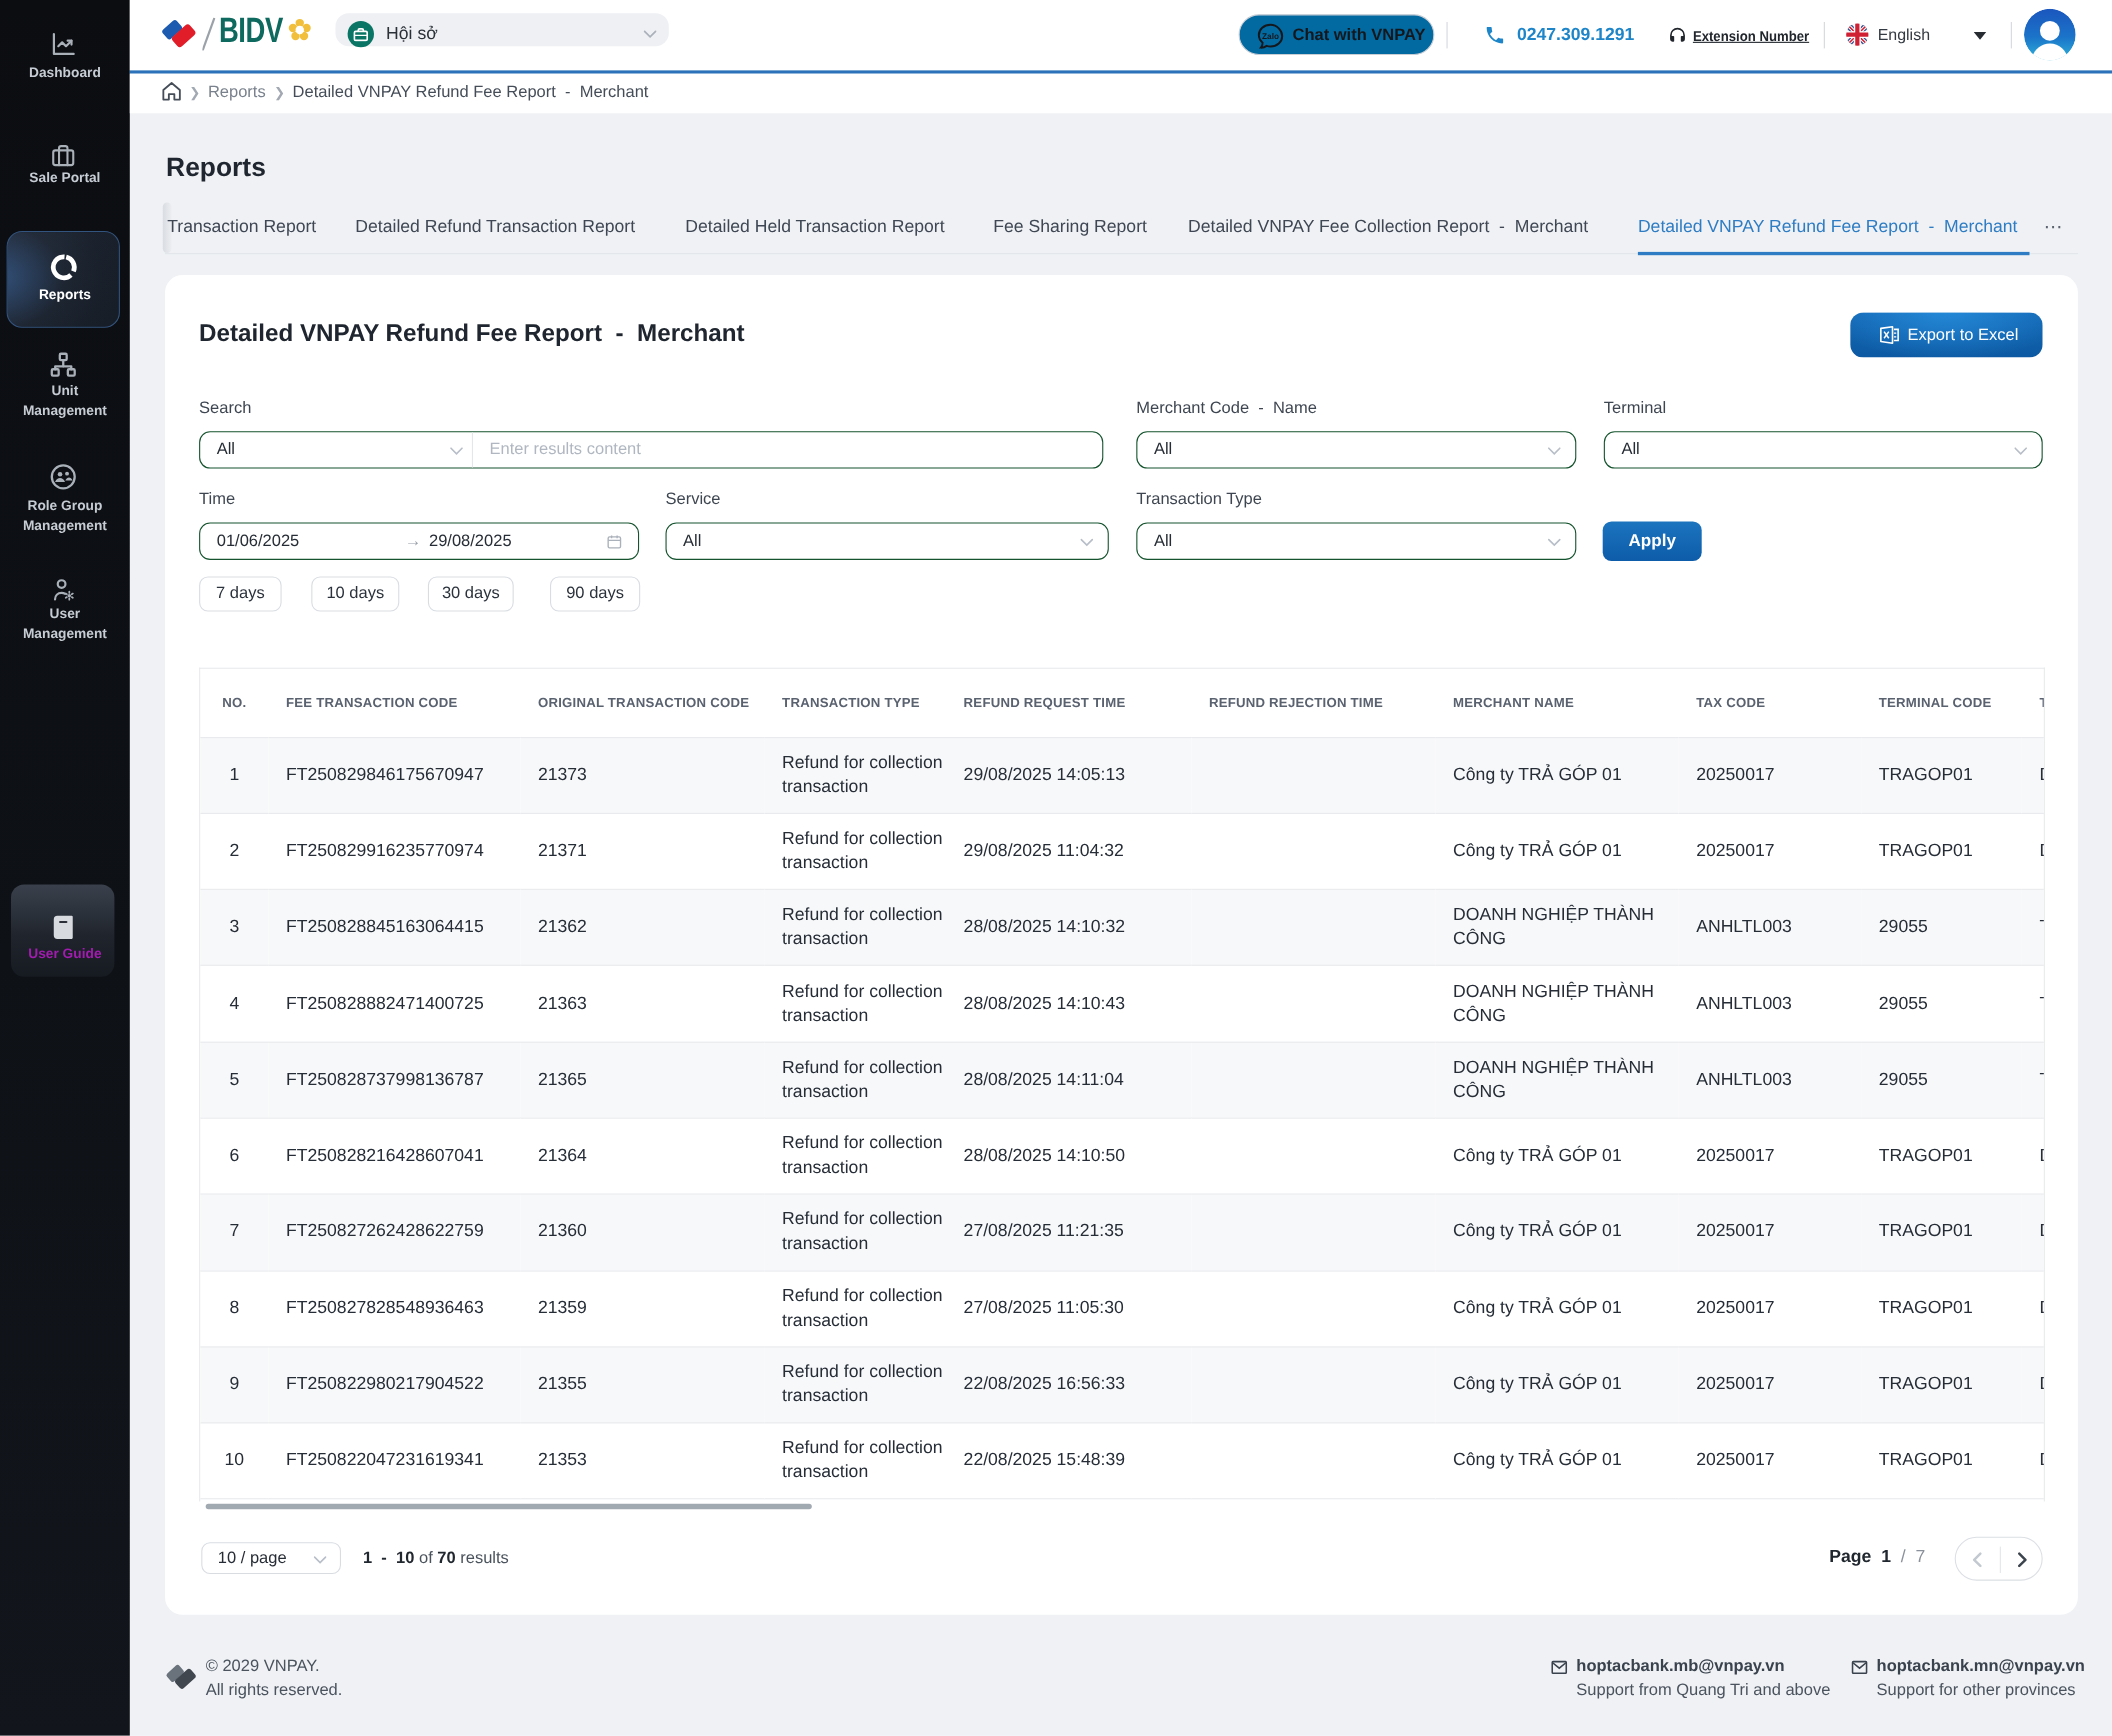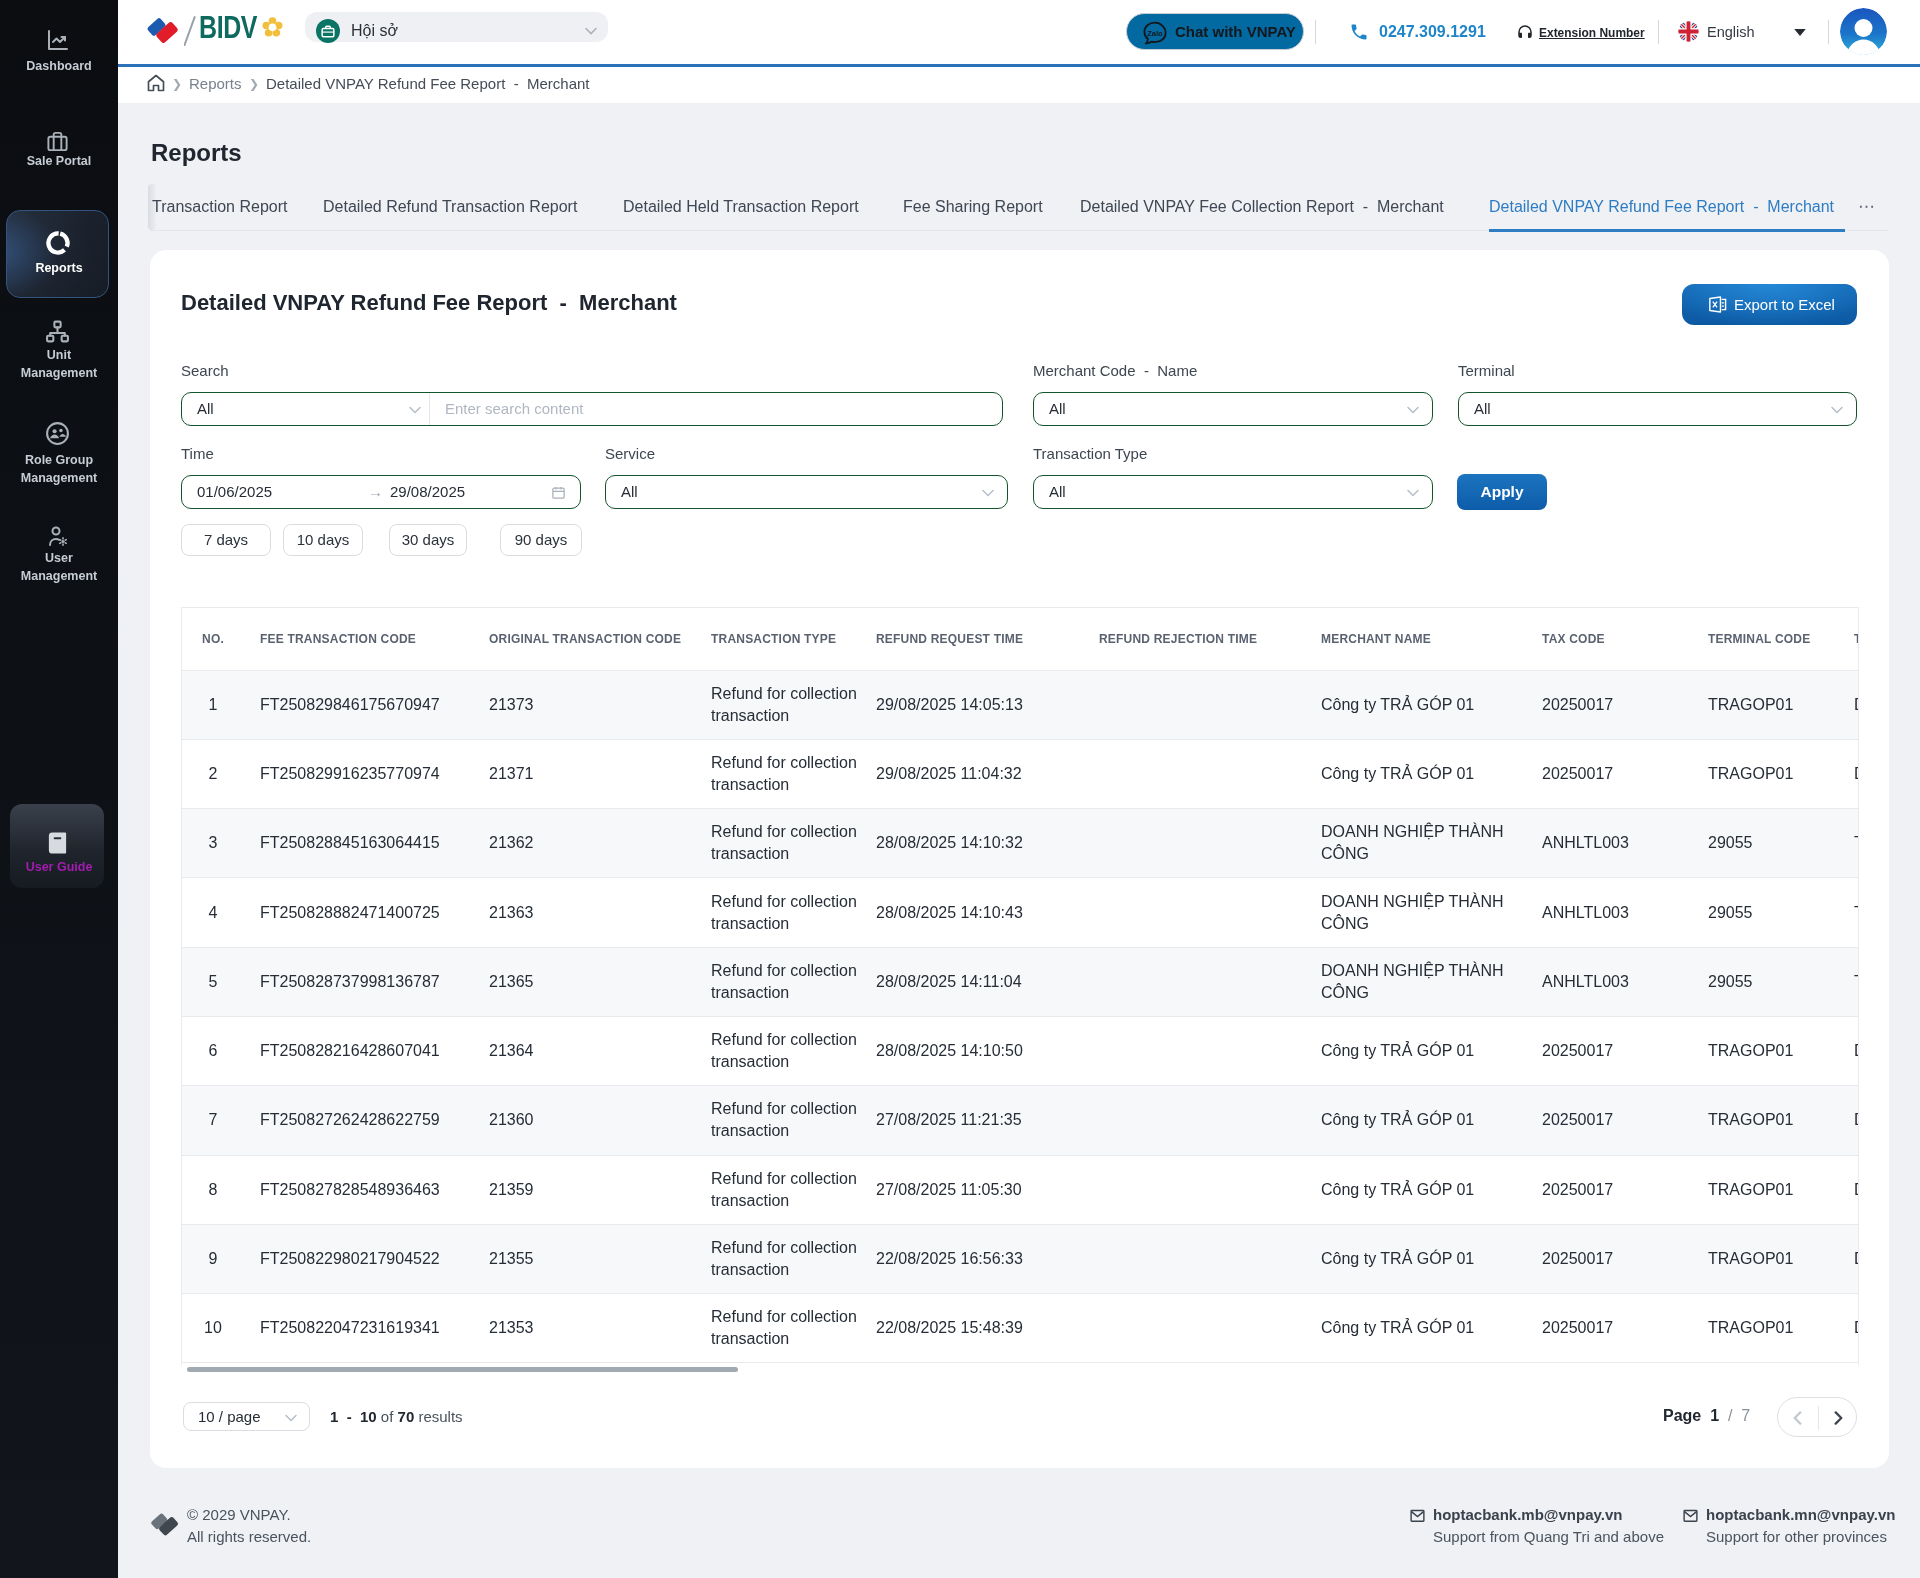--- a/index.html
+++ b/index.html
@@ -300,21 +300,21 @@
   <div class="flabel" style="left:181px; top:362px">Search</div>
   <div class="flabel" style="left:1033px; top:362px">Merchant Code&nbsp; -&nbsp; Name</div>
   <div class="flabel" style="left:1458px; top:362px">Terminal</div>
 
   <div class="fbox" style="left:181px; top:392px; width:822px">
     <div class="val">All</div>
     <svg class="abs" style="left:227px; top:12px" width="12" height="10" viewBox="0 0 12 8" fill="none" stroke="#b7bec8" stroke-width="1.5" stroke-linecap="round">
         <path d="M1 1.5 6 6.5 11 1.5"></path>
       </svg>
     <div style="position:absolute; left:247px; top:0; width:1px; height:32px; background:#e3e6ea"></div>
-    <div class="ph" style="left:263px">Enter search content</div>
+    <div class="ph" style="left:263px">Enter results content</div>
   </div>
   <div class="fbox" style="left:1033px; top:392px; width:400px">
       <div class="val">All</div>
       <svg class="abs" style="right:13px; top:12px" width="12" height="10" viewBox="0 0 12 8" fill="none" stroke="#b7bec8" stroke-width="1.5" stroke-linecap="round">
         <path d="M1 1.5 6 6.5 11 1.5"></path>
       </svg>
     </div>
   <div class="fbox" style="left:1458px; top:392px; width:399px">
       <div class="val">All</div>
       <svg class="abs" style="right:13px; top:12px" width="12" height="10" viewBox="0 0 12 8" fill="none" stroke="#b7bec8" stroke-width="1.5" stroke-linecap="round">
@@ -342,21 +342,21 @@
       </svg>
     </div>
   <div class="fbox" style="left:1033px; top:475px; width:400px">
       <div class="val">All</div>
       <svg class="abs" style="right:13px; top:12px" width="12" height="10" viewBox="0 0 12 8" fill="none" stroke="#b7bec8" stroke-width="1.5" stroke-linecap="round">
         <path d="M1 1.5 6 6.5 11 1.5"></path>
       </svg>
     </div>
   <div class="applybtn">Apply</div>
 
-  <div class="qbtn" style="left:181px; width:90px; line-height:30px">7 days</div>
+  <div class="qbtn" style="left:181px; width:75px; line-height:30px">7 days</div>
   <div class="qbtn" style="left:283px; width:80px; line-height:30px">10 days</div>
   <div class="qbtn" style="left:389px; width:78px; line-height:30px">30 days</div>
   <div class="qbtn" style="left:500px; width:82px; line-height:30px">90 days</div>
 
   <div class="tablewrap">
   <table>
     <colgroup>
       <col style="width:62px">
           <col style="width:229px">
           <col style="width:222px">

